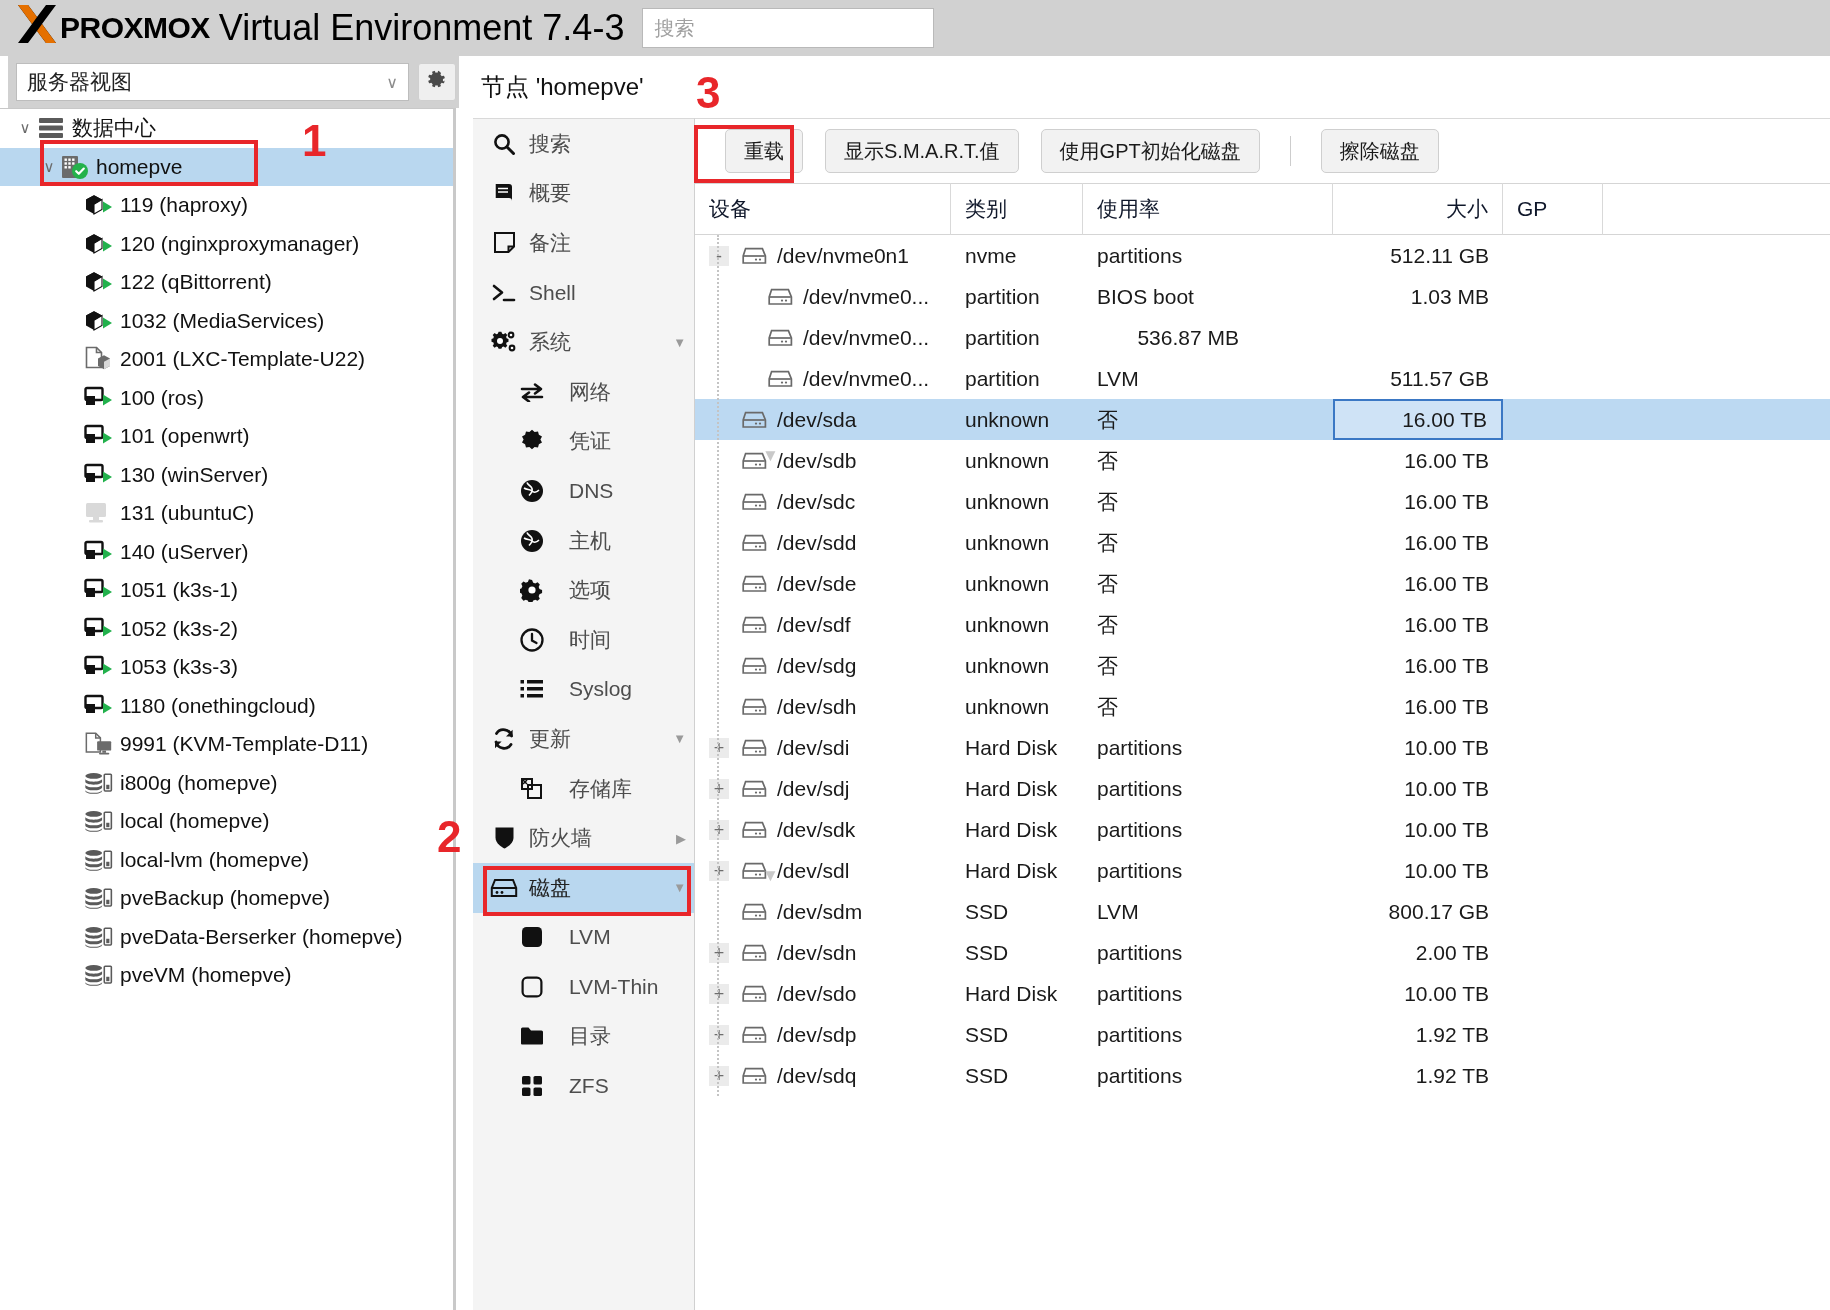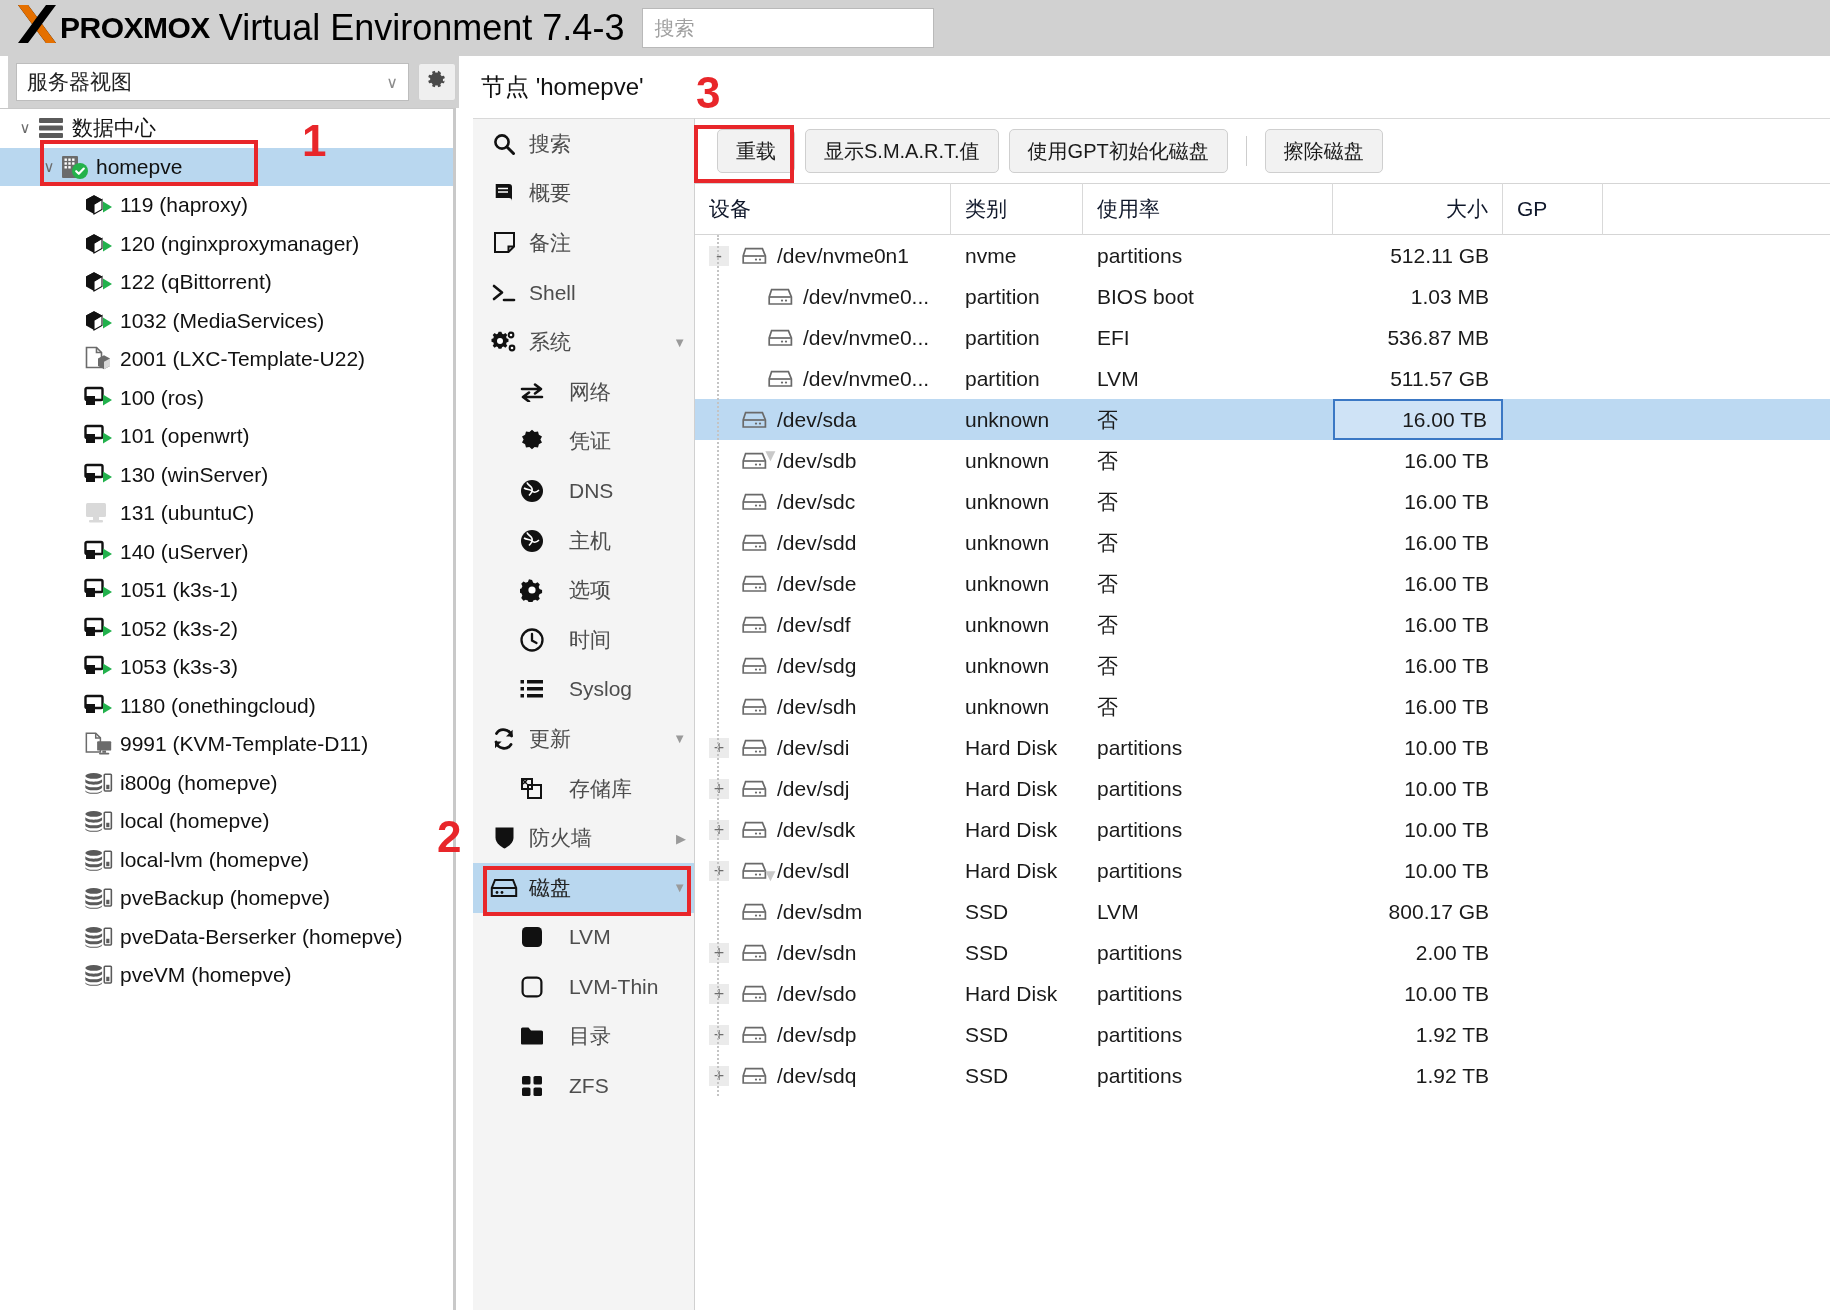--- a/index.html
+++ b/index.html
@@ -94,21 +94,21 @@
   .nav-arrow {
     position:absolute; right:8px; color:#9a9a9a; font-size:13px;
   }
 
   
   .main {
     position:absolute; left:695px; top:118px; width:1135px; height:1192px;
     background:#fff; border-top:1px solid #d9d9d9;
   }
   .toolbar {
-    height:64px; display:flex; align-items:center; padding-left:22px; gap:10px;
+    height:64px; display:flex; align-items:center; padding-left:30px; gap:22px;
     background:#fff;
   }
   .tbtn {
     height:44px; padding:0 18px; background:#f2f2f2; border:1px solid #cfcfcf;
     border-radius:5px; font-size:20px; color:#1a1a1a; display:flex;
     align-items:center; white-space:nowrap;
   }
   .tsep { width:1px; height:30px; background:#cdcdcd; margin:0 8px; }
 
   
@@ -771,21 +771,20 @@
                 <svg width="26" height="20" viewBox="0 0 26 20">
                   <path d="M4.6 2.6h16.8l3 7.4v7H2.2v-7z" fill="none" stroke="#6a6a6a" stroke-width="1.7"></path>
                   <path d="M2.2 10h21.6" stroke="#6a6a6a" stroke-width="1.7"></path>
                   <circle cx="15" cy="13.6" r="1.1" fill="#6a6a6a"></circle>
                   <circle cx="19" cy="13.6" r="1.1" fill="#6a6a6a"></circle>
                 </svg>
               </span>
               <span>/dev/nvme0...</span>
             </div>
             <div class="td c-type">partition</div>
-            <div class="td c-use">EFI</div>
             <div class="td c-size">536.87 MB</div>
             <div class="td c-gpt"></div>
           </div>
           <div class="trow">
             <div class="devcell">
               <span class="expander none"></span>
               <span class="diskico indent-1" style="margin-left: 36px;">
                 <svg width="26" height="20" viewBox="0 0 26 20">
                   <path d="M4.6 2.6h16.8l3 7.4v7H2.2v-7z" fill="none" stroke="#6a6a6a" stroke-width="1.7"></path>
                   <path d="M2.2 10h21.6" stroke="#6a6a6a" stroke-width="1.7"></path>

